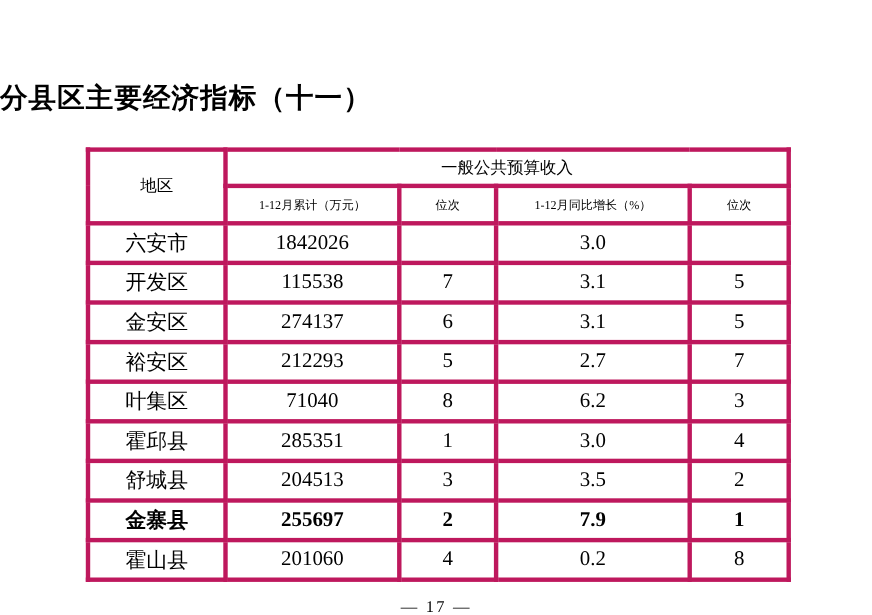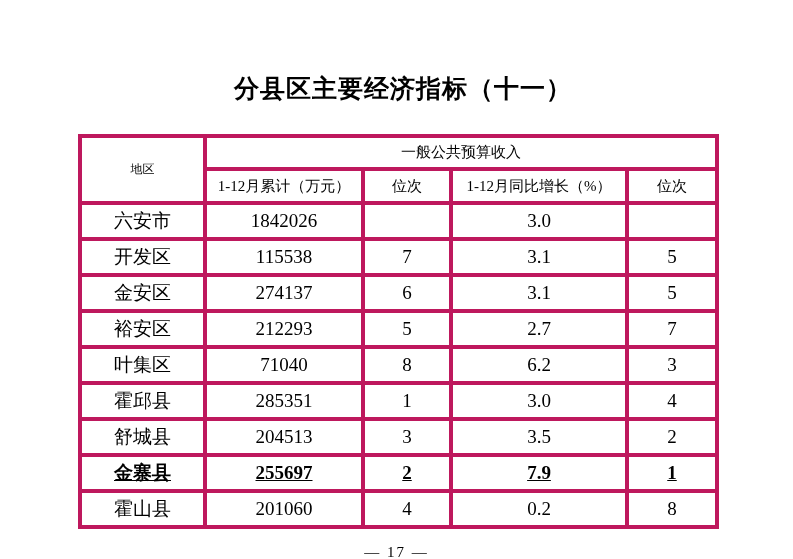--- a/index.html
+++ b/index.html
@@ -14,28 +14,26 @@
     color: #000000;
     overflow: hidden;
   }
   .page {
     position: relative;
     width: 793px;
     height: 559px;
     box-sizing: border-box;
   }
   .title {
-    text-align: center;
     font-size: 25px;
     font-weight: bold;
     letter-spacing: 1px;
     margin-top: 72px;
     margin-bottom: 0;
     font-family: Liberation Sans, sans-serif;
-    padding-left: 13px;
   }
   .table-wrap {
     margin: 29px auto 0 auto;
     width: 637px;
   }
   table.data {
     border-collapse: collapse;
     width: 100%;
     table-layout: fixed;
     font-size: 14.5px;
@@ -44,42 +42,41 @@
     border: 4px solid #be185d;
     text-align: center;
     vertical-align: middle;
     padding: 0;
     font-weight: normal;
     font-family: "Liberation Serif", "DejaVu Serif", serif;
   }
   .hdr-region {
     width: 125px;
     height: 59px;
-    font-size: 12px;
+    font-size: 15px;
   }
   .hdr-group {
     height: 29px;
     font-size: 15px;
   }
   .hdr-sub {
     height: 30px;
-    font-size: 15px;
+    font-size: 11px;
     white-space: nowrap;
   }
   .col-cum { width: 158px; }
   .col-rank1 { width: 88px; }
   .col-growth { width: 176px; }
   .col-rank2 { width: 90px; }
   tbody td {
     height: 32px;
     font-size: 19px;
   }
   tbody tr.highlight td {
     font-weight: bold;
-    text-decoration: underline;
   }
   .footer {
     text-align: center;
     font-size: 15px;
     margin-top: 15px;
     letter-spacing: 2px;
   }
 </style>
 </head>
 <body>

